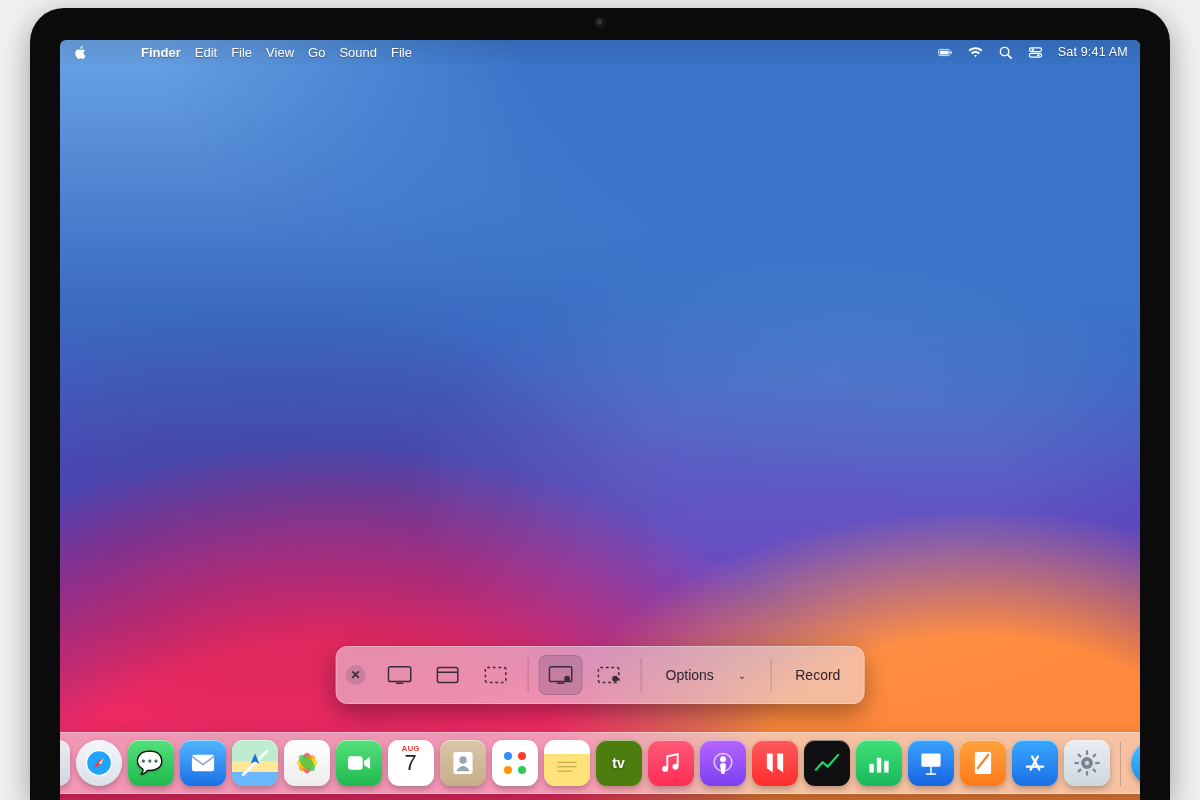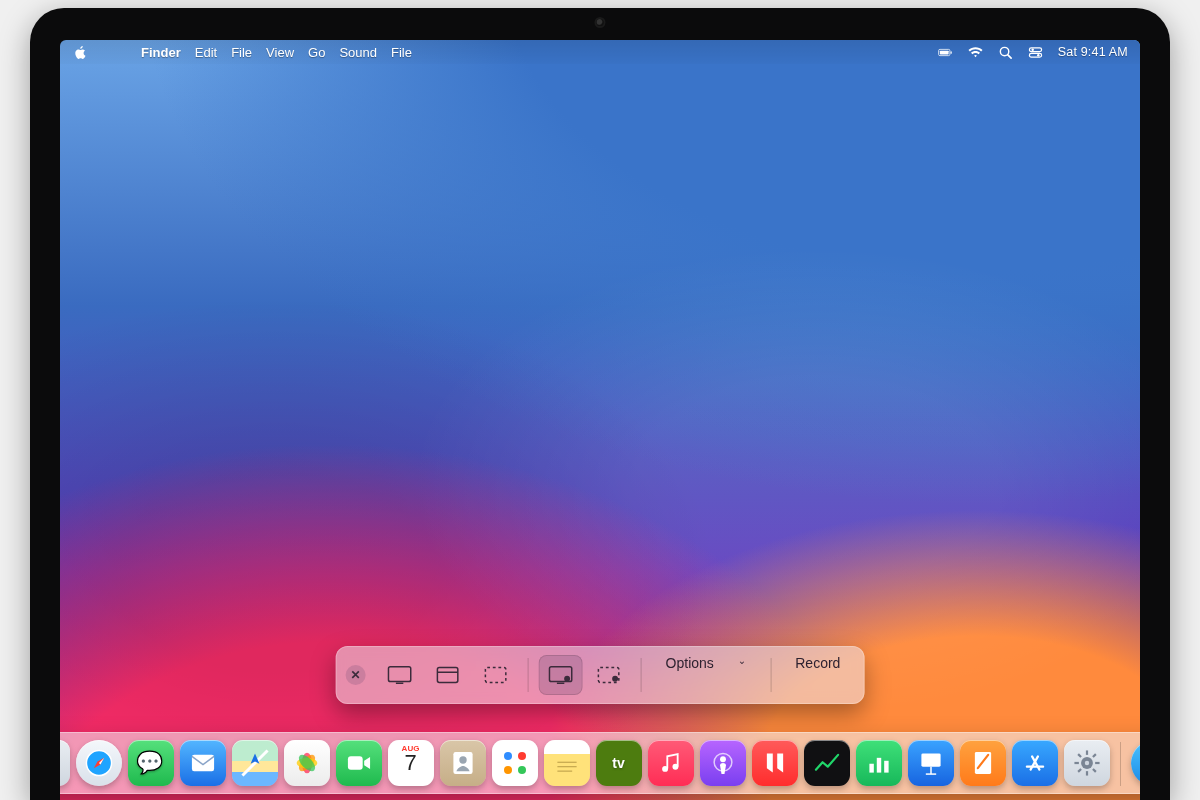--- a/index.html
+++ b/index.html
@@ -97,21 +97,21 @@
   }
   .shot-toolbar .tbtn.selected { background: rgba(120,80,120,.28); box-shadow: inset 0 0 0 1px rgba(0,0,0,.12);}
   .shot-toolbar .close {
     width:20px; height:20px; border-radius:50%;
     display:flex; align-items:center; justify-content:center;
     background: rgba(120,80,120,.25); color:#3b2b3b; font-size:12px; font-weight:700;
     margin-right:8px; cursor:pointer;
   }
   .shot-toolbar .txtbtn {
     height:40px; padding:0 14px; border-radius:8px;
-    display:flex; align-items:flex-start; gap:24px;
+    display:flex; align-items:center; gap:24px;
     font-size:14px; cursor:pointer; color:#2e2230;
   }
   .shot-toolbar svg { width:26px; height:22px; fill:none; stroke:#3b2b3b; stroke-width:1.6;}
   .shot-toolbar .dot { fill:#3b2b3b; stroke:none;}
   .shot-toolbar .dashed rect { stroke-dasharray:3 3;}
   .shot-toolbar .chev { font-size:10px; color:#3b2b3b;}
   
   .dock-wrap {
     position:absolute; left:0; right:0; bottom:6px;
     display:flex; justify-content:center;

